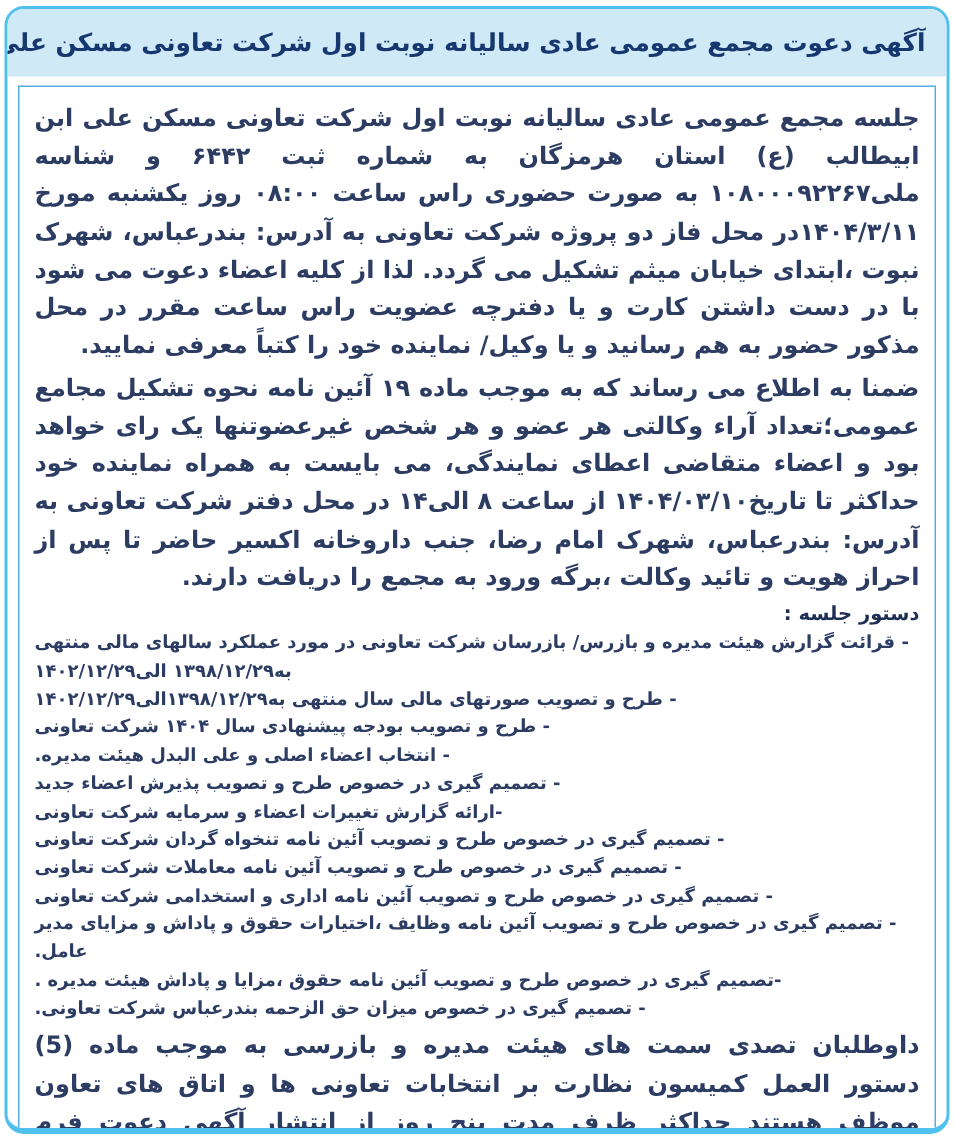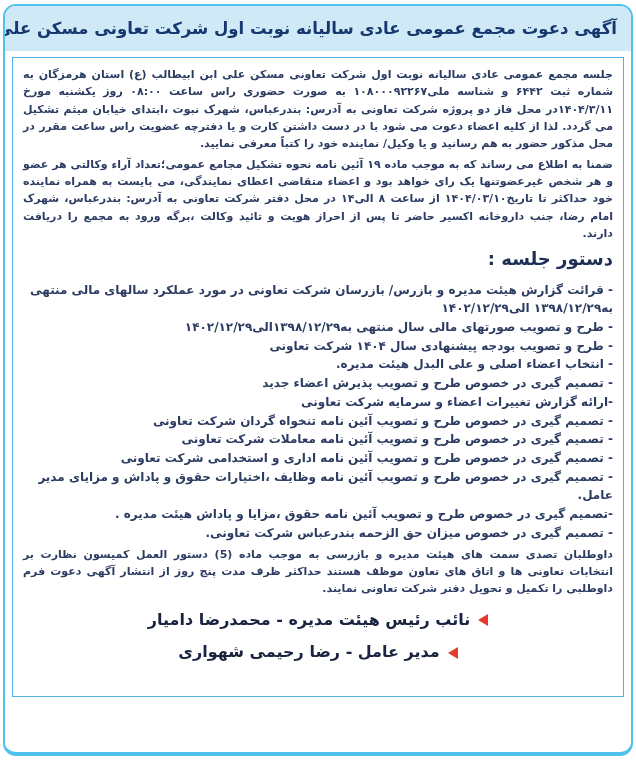--- a/index.html
+++ b/index.html
@@ -55,38 +55,38 @@
   .bodybox {
     box-sizing: border-box;
     margin: 6px 7px 0 7px;
     border: 1.5px solid #55aede;
     background: #ffffff;
     padding: 5px 10px 10px 10px;
     min-height: 640px;
   }
   .para {
     color: #2c3c62;
-    font-size: 11px;
+    font-size: 16px;
     font-weight: bold;
     line-height: 1.58;
     text-align: justify;
     margin: 3px 0;
   }
   .agenda-heading {
     color: #1e2f55;
     font-weight: bold;
-    font-size: 18px;
-    margin: 5px 0 12px 0;
+    font-size: 13px;
+    margin: 5px 0 2px 0;
   }
   .agenda-item {
     color: #2c3c62;
     font-size: 12px;
     font-weight: bold;
     line-height: 1.56;
-    text-align: right;
+    text-align: left;
   }
   .sig-row {
     display: flex;
     justify-content: center;
     align-items: center;
     gap: 8px;
     margin-top: 12px;
   }
   .sig-text {
     color: #1a2440;

